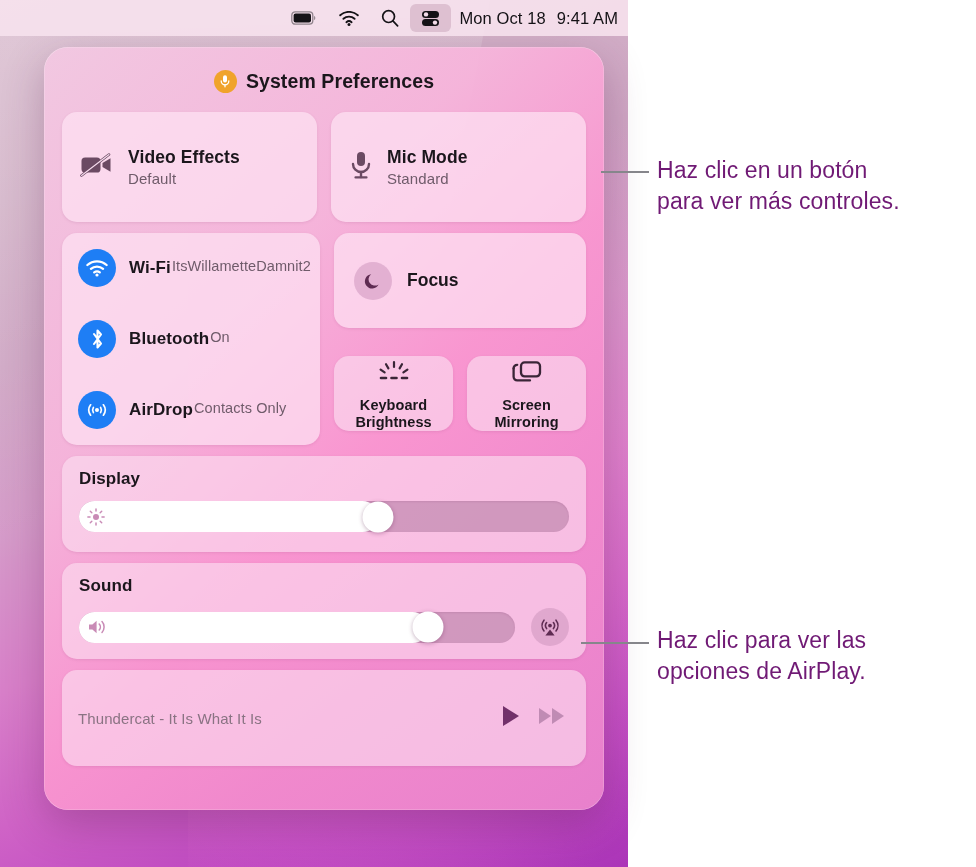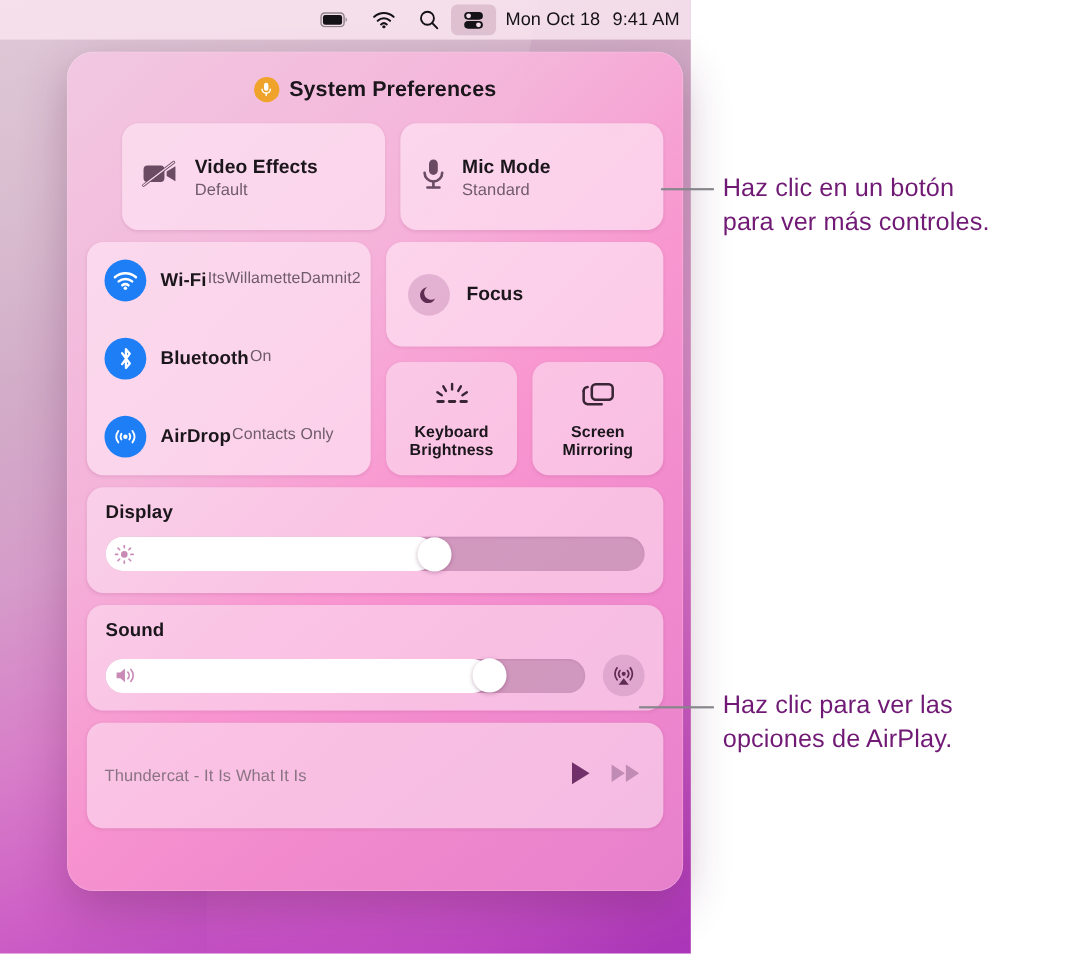--- a/index.html
+++ b/index.html
@@ -76,21 +76,21 @@
     letter-spacing: .1px;
     padding-left: 8px;
     white-space: nowrap;
     display: flex;
     gap: 11px;
   }
 
   
   #cc-panel {
     position: absolute;
-    left: 61px; top: 47px;
+    left: 44px; top: 47px;
     width: 560px; height: 763px;
     border-radius: 24px;
     padding: 14px 18px 16px 18px;
     background:
       linear-gradient(135deg,
         rgba(243,200,226,.93) 0%,
         rgba(247,180,219,.93) 34%,
         rgba(250,150,208,.93) 55%,
         rgba(243,140,205,.93) 72%,
         rgba(235,133,205,.93) 100%);
@@ -125,21 +125,21 @@
   .tile {
     background: rgba(252,222,241,.62);
     border-radius: 15px;
     box-shadow: 0 1px 3px rgba(120,50,100,.12);
   }
   .tile-light { background: rgba(253,226,243,.72); }
 
   .row { display: flex; gap: 14px; }
 
   
-  #row-effects { height: 97px; margin-left: 32px; }
+  #row-effects { height: 110px; }
   #row-effects .tile {
     flex: 1;
     display: flex;
     align-items: center;
     gap: 14px;
     padding: 0 18px;
   }
   .tile-label { display: flex; flex-direction: column; gap: 2px; }
   .tile-label .t1 { font-size: 17.5px; font-weight: bold; color: #1b161c; letter-spacing: .1px; }
   .tile-label .t2 { font-size: 15px; color: #6f5b6a; letter-spacing: .1px; }
@@ -174,21 +174,21 @@
     padding: 4px 20px;
   }
   .focus-circle {
     width: 38px; height: 38px;
     border-radius: 50%;
     background: rgba(205,150,190,.55);
     display: flex; align-items: center; justify-content: center;
   }
   #tile-focus .flabel { font-size: 17.5px; font-weight: bold; color: #1b161c; }
 
-  #row-small { display: flex; gap: 14px; flex: 1; }
+  #row-small { display: flex; gap: 14px; flex: 1; align-items: center; }
   .small-tile {
     flex: 1;
     display: flex;
     flex-direction: column;
     align-items: center;
     justify-content: center;
     gap: 7px;
     padding-top: 4px;
   }
   .small-tile .stl {

